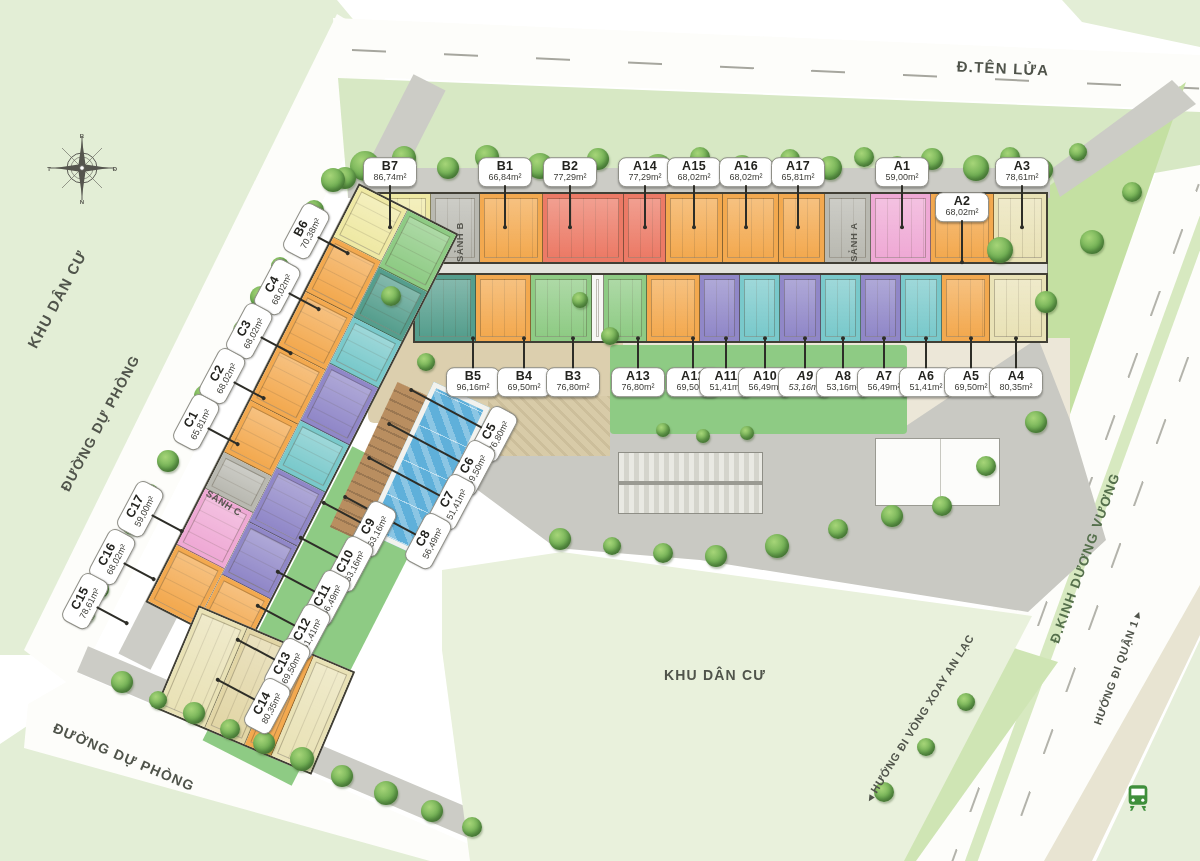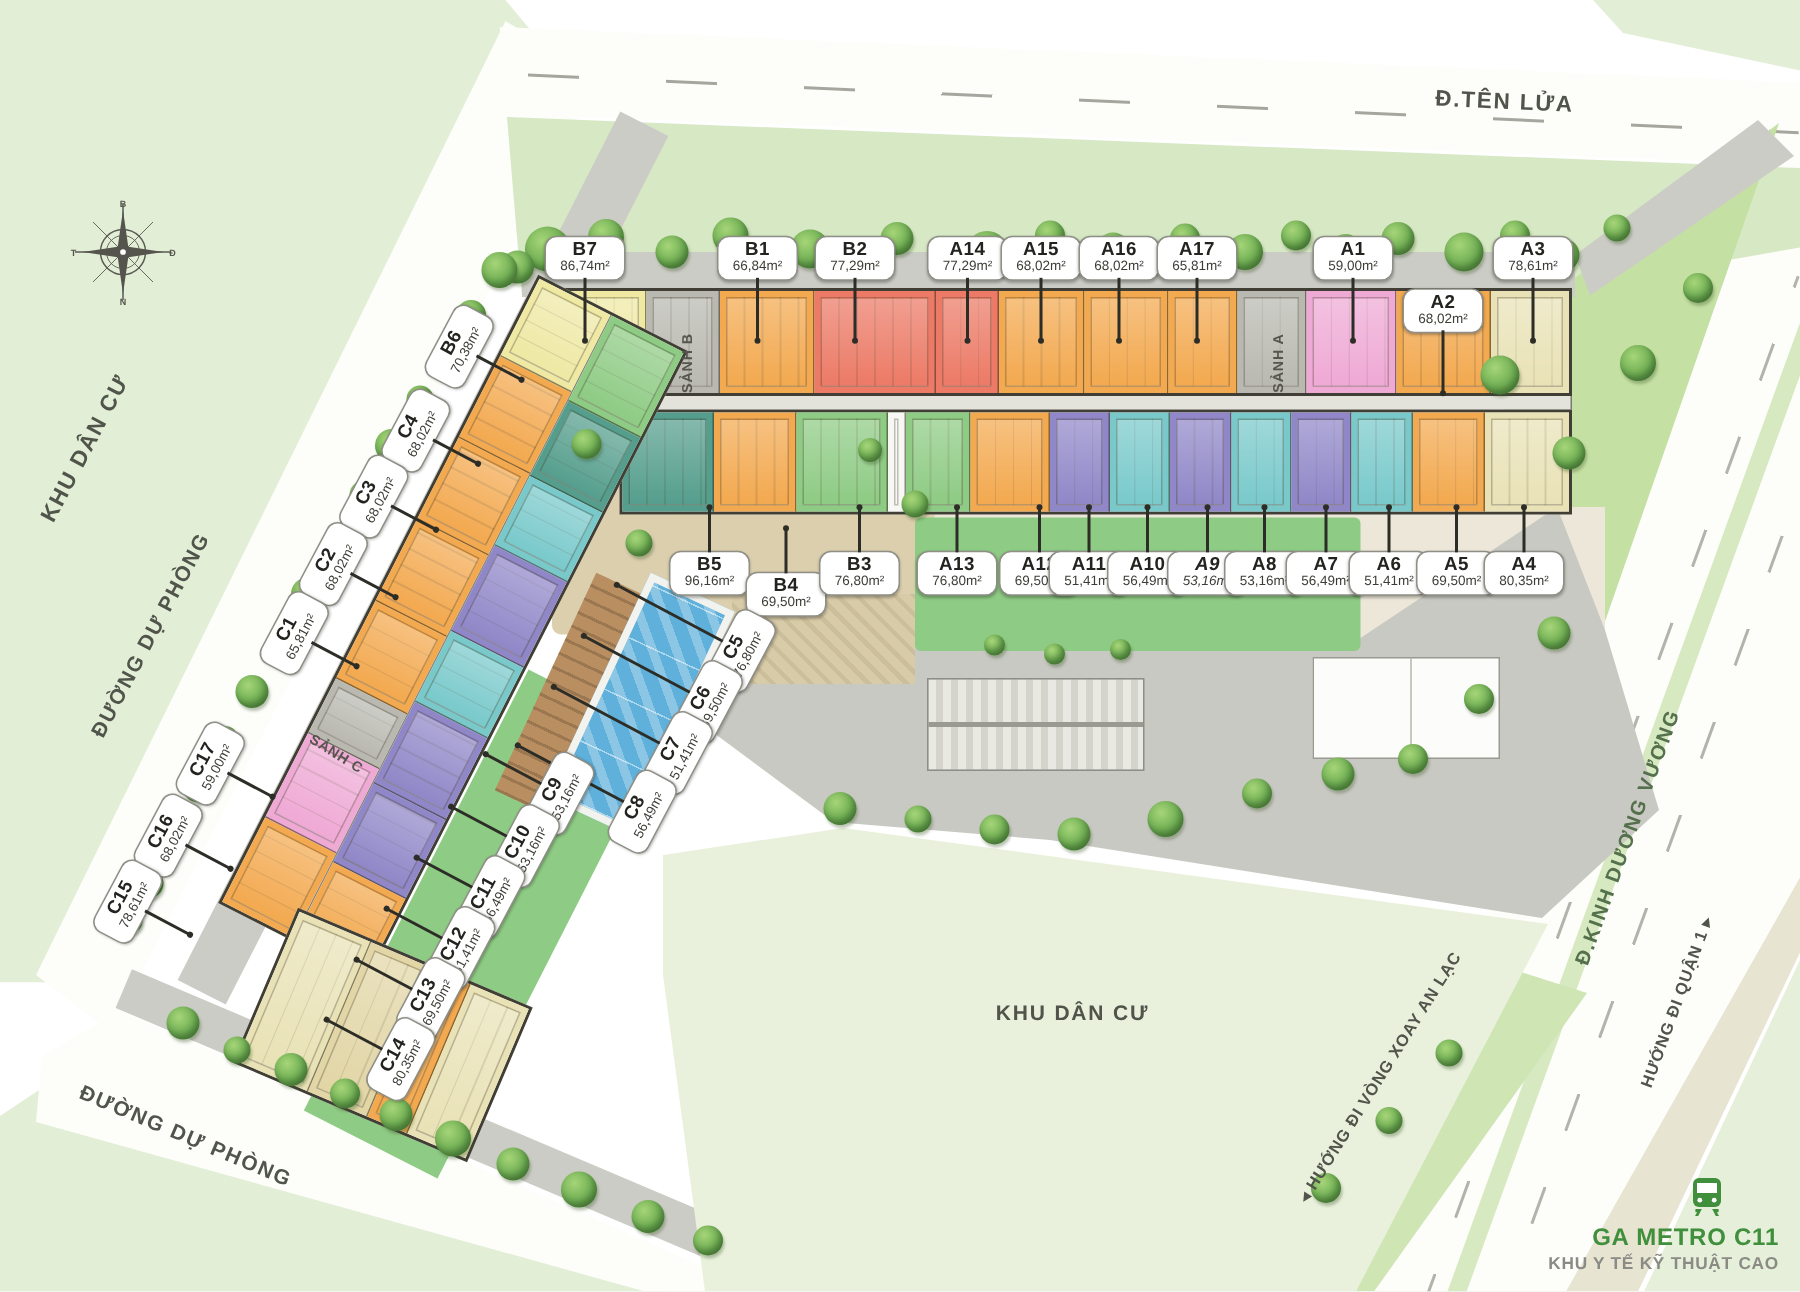--- a/index.html
+++ b/index.html
@@ -161,24 +161,20 @@
 
   <div class="street" style="left:1003px;top:68px;font-size:15px;transform:translate(-50%,-50%) rotate(2.6deg);">Đ.TÊN LỬA</div>
   <div class="street" style="left:57px;top:299px;font-size:15px;transform:translate(-50%,-50%) rotate(-62deg);">KHU DÂN CƯ</div>
   <div class="street" style="left:100px;top:423px;font-size:14px;transform:translate(-50%,-50%) rotate(-62deg);">ĐƯỜNG DỰ PHÒNG</div>
   <div class="street" style="left:124px;top:757px;font-size:14px;transform:translate(-50%,-50%) rotate(23deg);">ĐƯỜNG DỰ PHÒNG</div>
   <div class="street" style="left:715px;top:675px;font-size:14px;">KHU DÂN CƯ</div>
   <div class="street" style="left:1085px;top:558px;font-size:13.5px;color:#55704c;transform:translate(-50%,-50%) rotate(-70deg);">Đ.KINH DƯƠNG VƯƠNG</div>
   <div class="street" style="left:1118px;top:668px;font-size:11px;letter-spacing:.6px;transform:translate(-50%,-50%) rotate(-70deg);">HƯỚNG ĐI QUẬN 1 ▸</div>
   <div class="street" style="left:920px;top:718px;font-size:11px;letter-spacing:.6px;transform:translate(-50%,-50%) rotate(-58deg);">◂ HƯỚNG ĐI VÒNG XOAY AN LẠC</div>
 
-  <div class="metrotext" style="right:14px;top:816px;">
-    <div class="t1">GA METRO C11</div>
-    <div class="t2">KHU Y TẾ KỸ THUẬT CAO</div>
-  </div>
   <svg class="abs" style="left:1122px;top:782px;z-index:35;" width="32" height="32" viewBox="0 0 24 24">
     <g fill="#3f8f3c">
       <rect x="5" y="2.5" width="14" height="14.5" rx="3"></rect>
       <rect x="7" y="5" width="10" height="5" fill="#fff"></rect>
       <circle cx="8.4" cy="13.6" r="1.2" fill="#fff"></circle>
       <circle cx="15.6" cy="13.6" r="1.2" fill="#fff"></circle>
       <rect x="6.2" y="18" width="2" height="1.6"></rect>
       <rect x="15.8" y="18" width="2" height="1.6"></rect>
       <polygon points="8,18 6,21.5 7.6,21.5 9.4,18"></polygon>
       <polygon points="16,18 18,21.5 16.4,21.5 14.6,18"></polygon>
@@ -315,21 +311,21 @@
         <span class="uarea">68,02m²</span>
       </div>
       <div class="ulabel down" style="left: 1022px; top: 172px; --rot: 0deg; --stub: 42px;">
         <span class="uid">A3</span>
         <span class="uarea">78,61m²</span>
       </div>
       <div class="ulabel up" style="left: 473px; top: 382px; --rot: 0deg; --stub: 30px;">
         <span class="uid">B5</span>
         <span class="uarea">96,16m²</span>
       </div>
-      <div class="ulabel up" style="left: 524px; top: 396px; --rot: 0deg; --stub: 30px;">
+      <div class="ulabel up" style="left: 524px; top: 382px; --rot: 0deg; --stub: 30px;">
         <span class="uid">B4</span>
         <span class="uarea">69,50m²</span>
       </div>
       <div class="ulabel up" style="left: 573px; top: 382px; --rot: 0deg; --stub: 30px;">
         <span class="uid">B3</span>
         <span class="uarea">76,80m²</span>
       </div>
       <div class="ulabel up" style="left: 638px; top: 382px; --rot: 0deg; --stub: 30px;">
         <span class="uid">A13</span>
         <span class="uarea">76,80m²</span>

